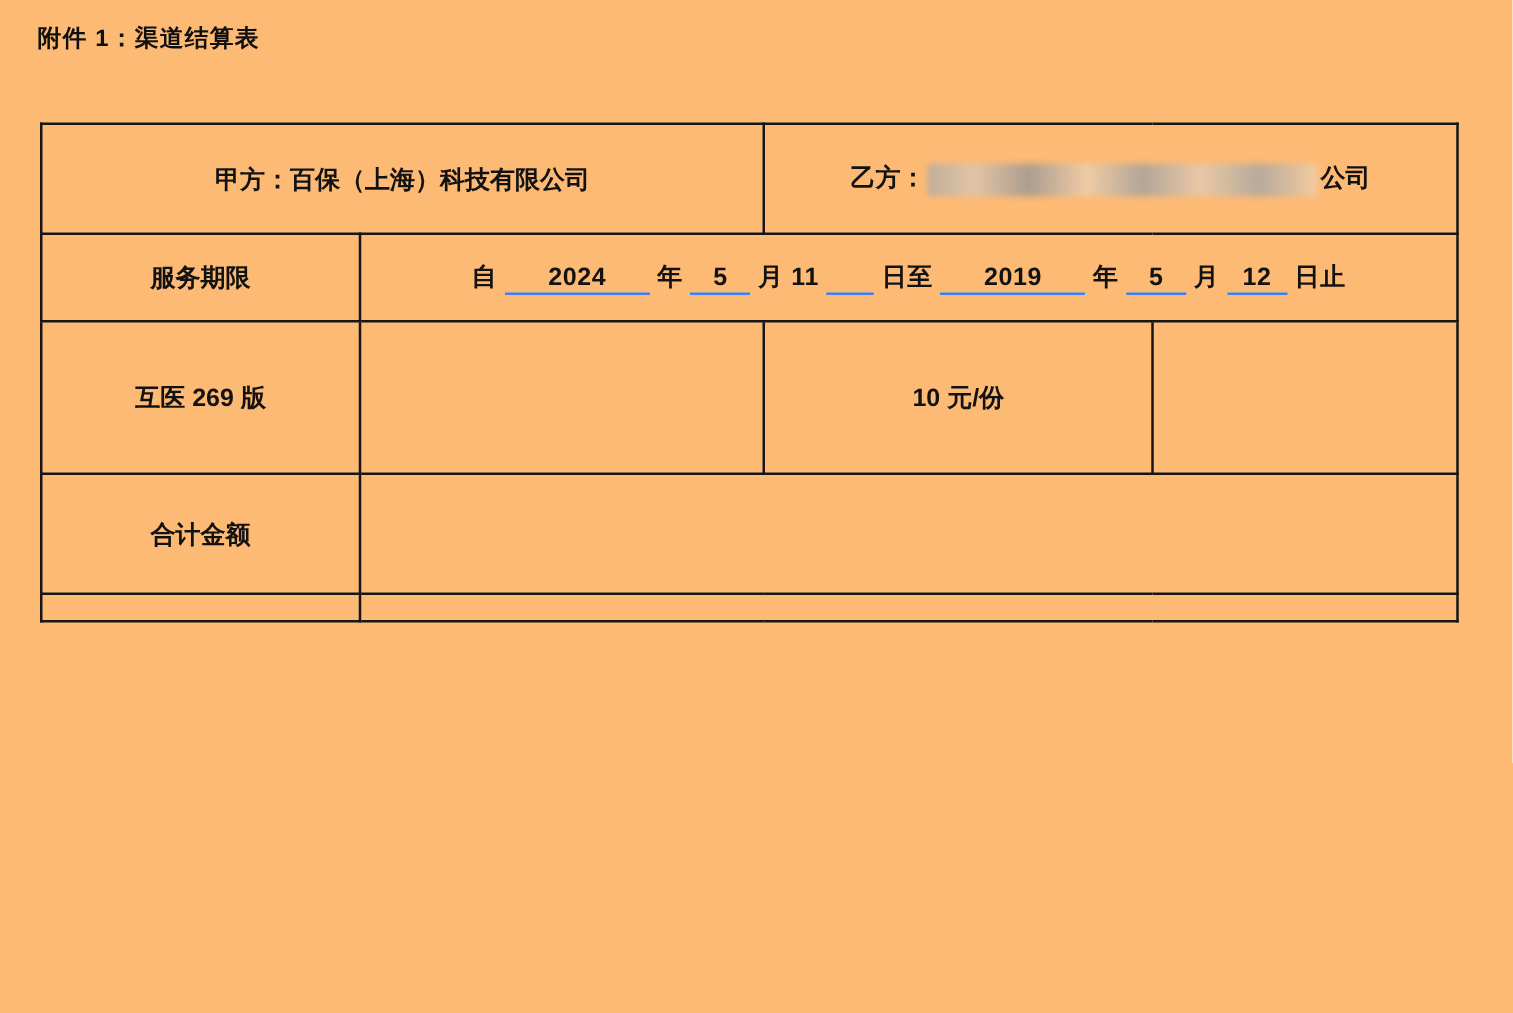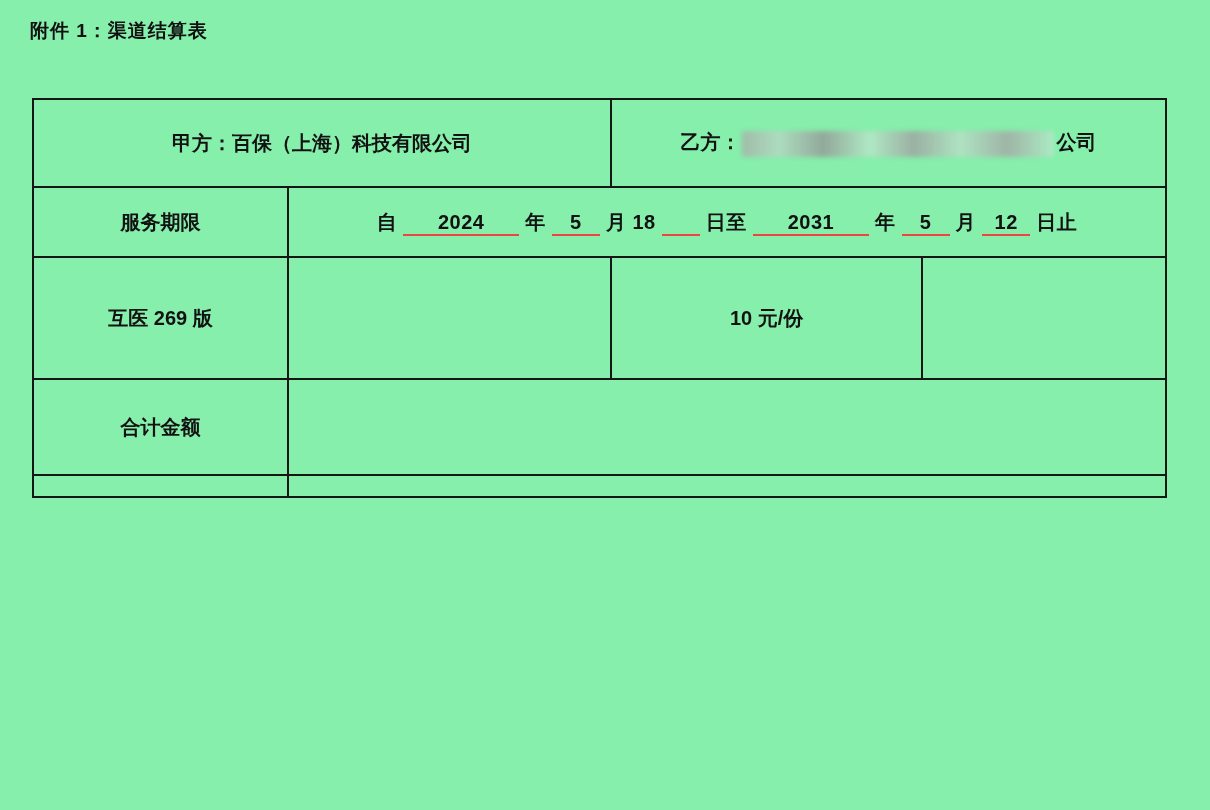--- a/index.html
+++ b/index.html
@@ -13,21 +13,21 @@
     font-family: "Liberation Sans", "DejaVu Sans", sans-serif;
     color: #111111;
     overflow: hidden;
     position: relative;
   }
 
   
   .page {
     position: absolute;
     inset: 0;
-    background: #86efac;
+    background: #fdba74;
   }
 
   .doc-title {
     position: absolute;
     left: 30px;
     top: 18px;
     font-size: 19px;
     font-weight: bold;
     letter-spacing: 1px;
     color: #101010;
@@ -70,21 +70,21 @@
 
   
   .period-line {
     font-size: 20px;
     font-weight: bold;
     white-space: nowrap;
     letter-spacing: 0.5px;
   }
   .blank {
     display: inline-block;
-    border-bottom: 2px solid #ef4444;
+    border-bottom: 2px solid #3b82f6;
     text-align: center;
     padding: 0 4px;
     line-height: 1.15;
   }
   .b-wide { min-width: 108px; }
   .b-mid  { min-width: 40px; }
   .b-sm   { min-width: 30px; }
 
   
   .redacted {
@@ -137,24 +137,24 @@
 
         <tr class="r-period">
           <td>服务期限</td>
           <td colspan="3">
             <span class="period-line">
               <span>自</span>
               <span class="blank b-wide">2024</span>
               <span>年</span>
               <span class="blank b-mid">5</span>
               <span>月</span>
-              <span>18</span>
+              <span>11</span>
               <span class="blank b-sm">&nbsp;</span>
               <span>日至</span>
-              <span class="blank b-wide">2031</span>
+              <span class="blank b-wide">2019</span>
               <span>年</span>
               <span class="blank b-mid">5</span>
               <span>月</span>
               <span class="blank b-mid">12</span>
               <span>日止</span>
             </span>
           </td>
         </tr>
 
 

